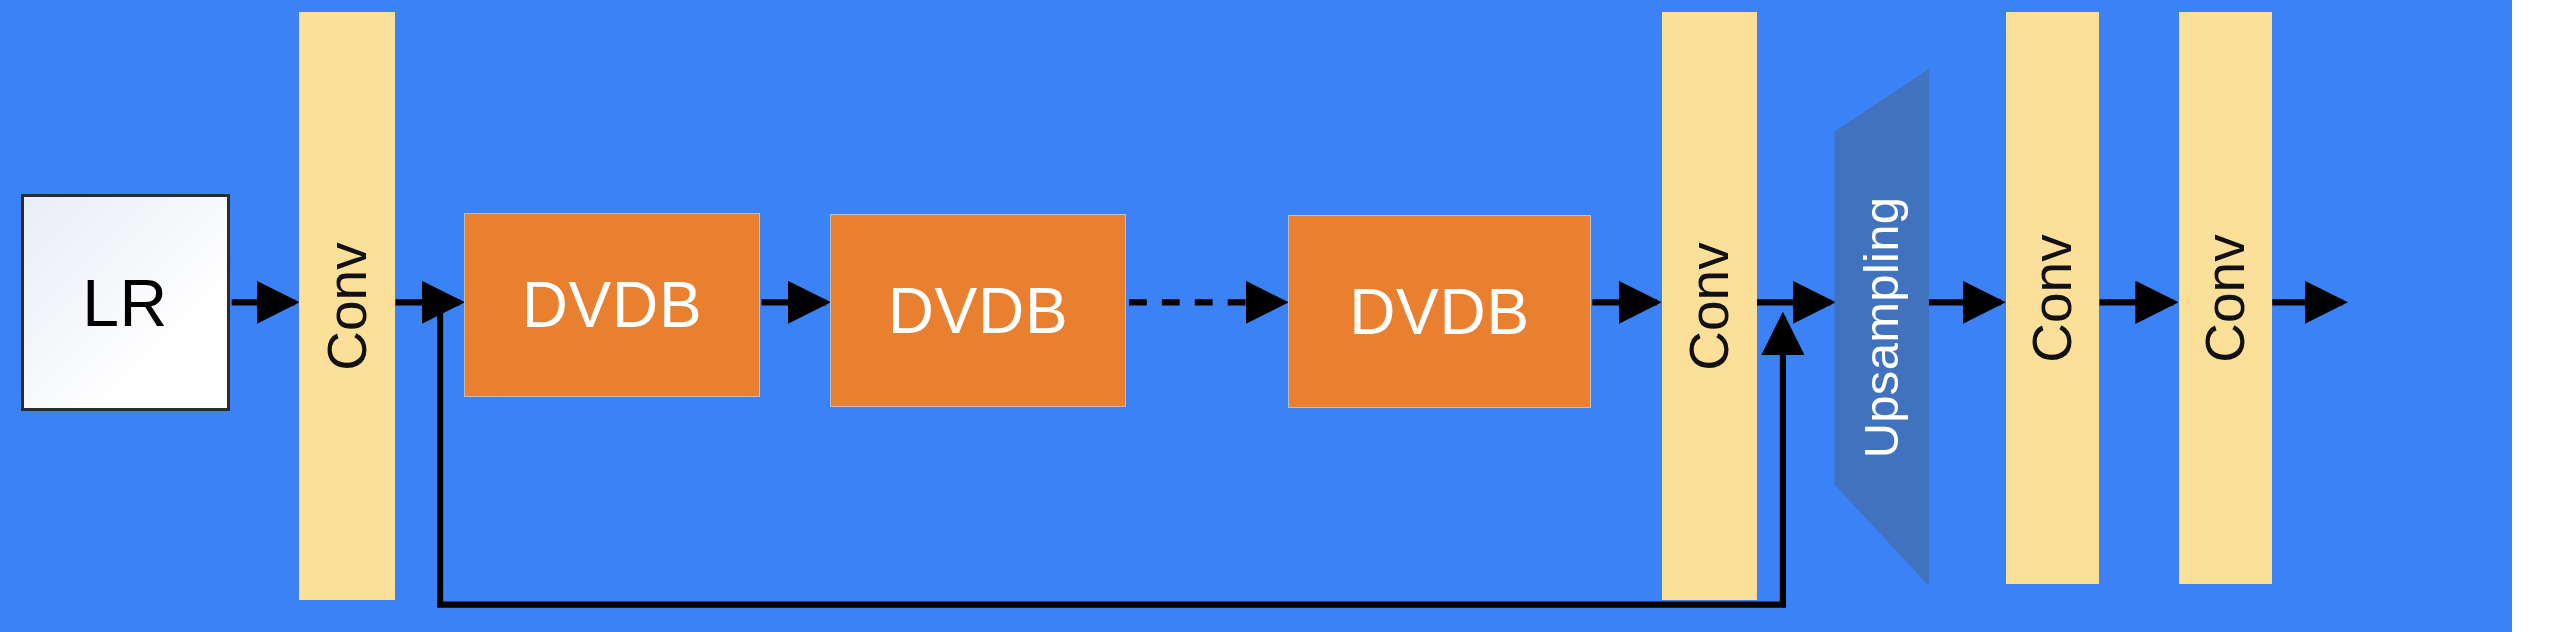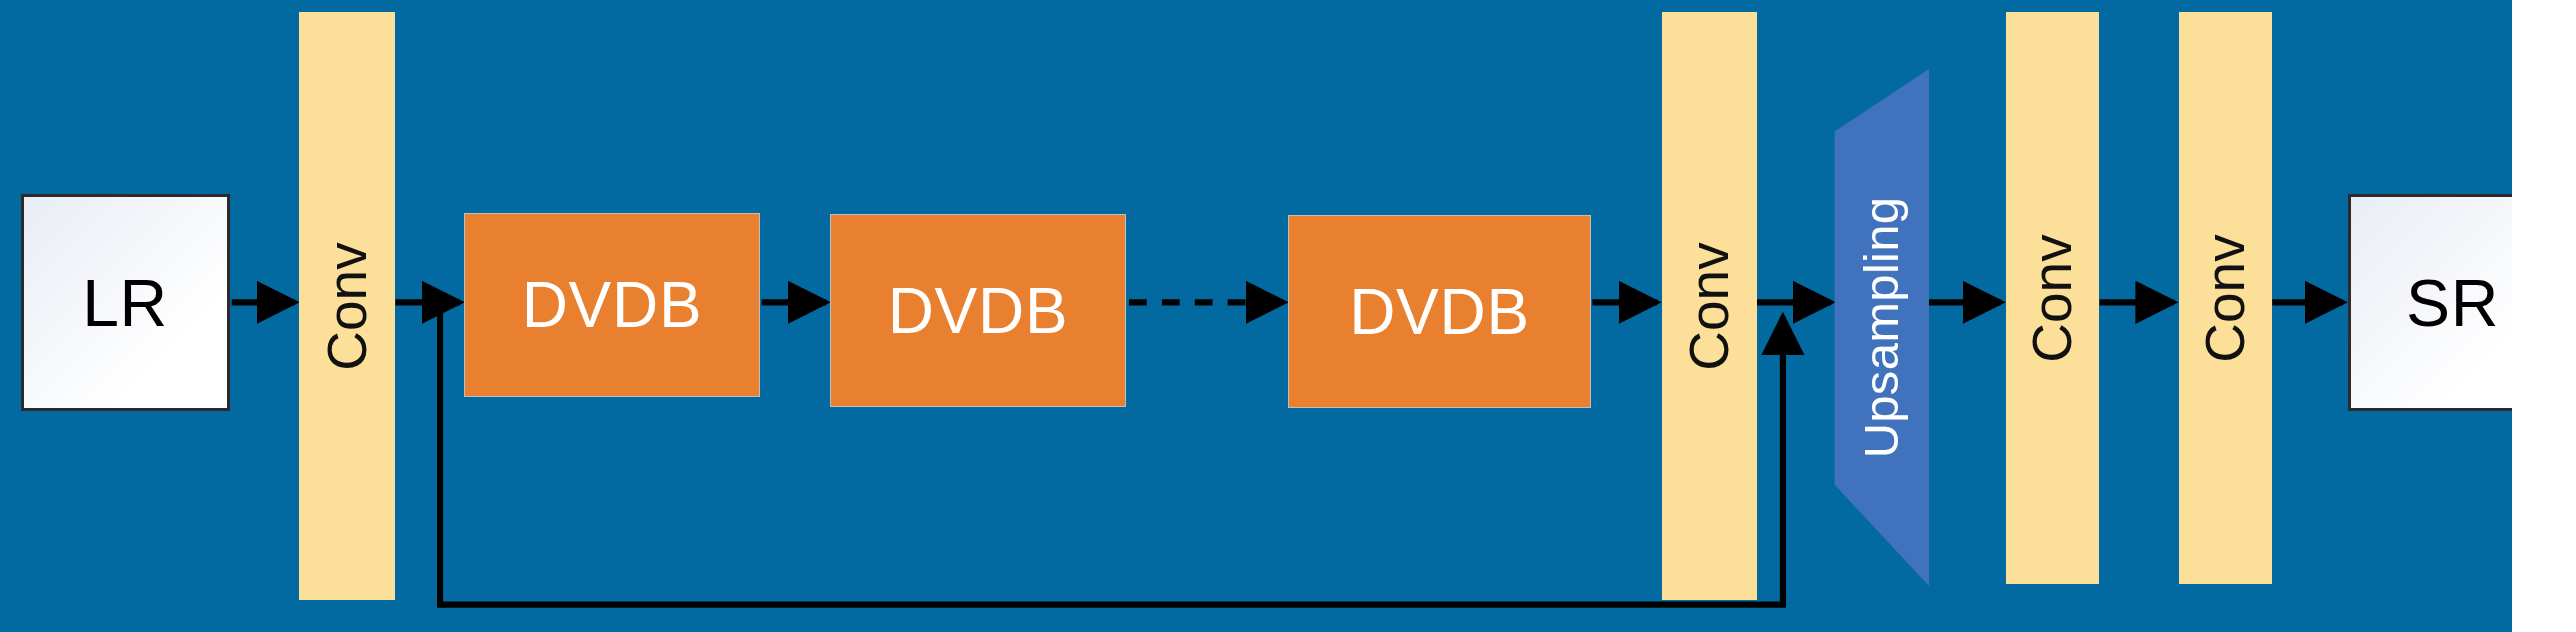--- a/index.html
+++ b/index.html
@@ -8,21 +8,21 @@
     padding: 0;
     background: #ffffff;
   }
   body {
     font-family: "Liberation Sans", sans-serif;
   }
   #diagram-root {
     position: relative;
     width: 2512px;
     height: 632px;
-    background: #0369a1;
+    background: #3b82f6;
     overflow: hidden;
   }
   #diagram-svg {
     position: absolute;
     left: 0;
     top: 0;
     width: 2576px;
     height: 632px;
   }
 
@@ -168,18 +168,15 @@
   </div>
 
   <div class="conv-bar" style="left:2006px; top:12.3px; width:93px; height:572px; background:#FCE09A;">
     <span class="conv-label">Conv</span>
   </div>
 
   <div class="conv-bar" style="left:2179px; top:12.3px; width:93px; height:572px; background:#FCE09A;">
     <span class="conv-label">Conv</span>
   </div>
 
-  <div class="io-box" style="left:2348px; top:194px; width:209px; height:217px;">
-    <span class="io-label">SR</span>
-  </div>
 
 </div>
 
 
 </body></html>

